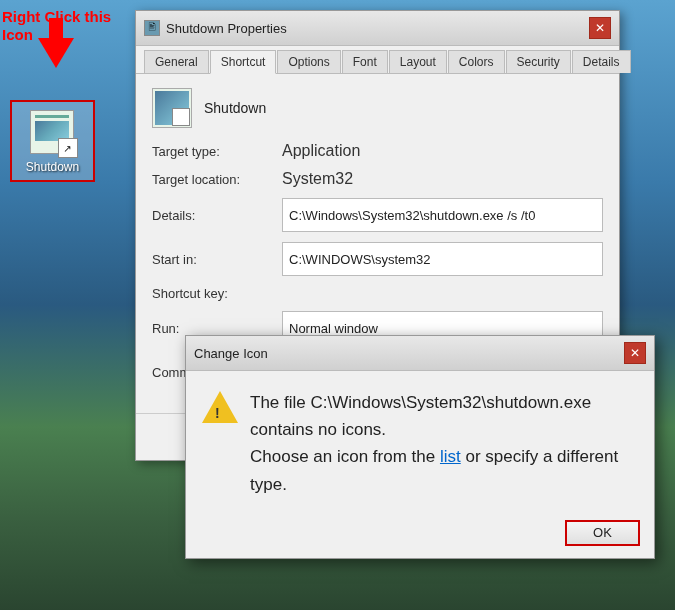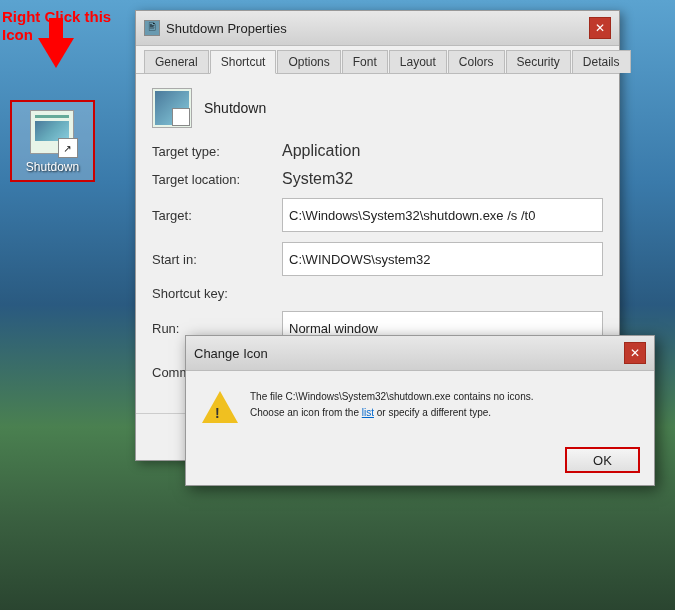--- a/index.html
+++ b/index.html
@@ -387,21 +387,21 @@
       top: 14px;
       left: -5px;
       font-size: 14px;
       font-weight: bold;
       color: #333;
     }
 
     .ci-message {
       flex: 1;
       color: #222;
-      font-size: 10px;
+      font-size: 17px;
       line-height: 1.6;
     }
 
     .ci-message .highlight {
       color: #0066cc;
       text-decoration: underline;
     }
 
     .ci-buttons {
       display: flex;
@@ -473,21 +473,21 @@
       <span class="form-label">Target type:</span>
       <span class="form-value">Application</span>
     </div>
 
     <div class="form-row">
       <span class="form-label">Target location:</span>
       <span class="form-value">System32</span>
     </div>
 
     <div class="form-row">
-      <span class="form-label">Target:</span>
+      <span class="form-label">Details:</span>
       <input class="form-input" type="text" value="C:\Windows\System32\shutdown.exe /s /t0" style="">
     </div>
 
     <div class="form-row">
       <span class="form-label">Start in:</span>
       <input class="form-input" type="text" value="C:\WINDOWS\system32" style="">
     </div>
 
     <div class="form-row">
       <span class="form-label">Shortcut key:</span>

